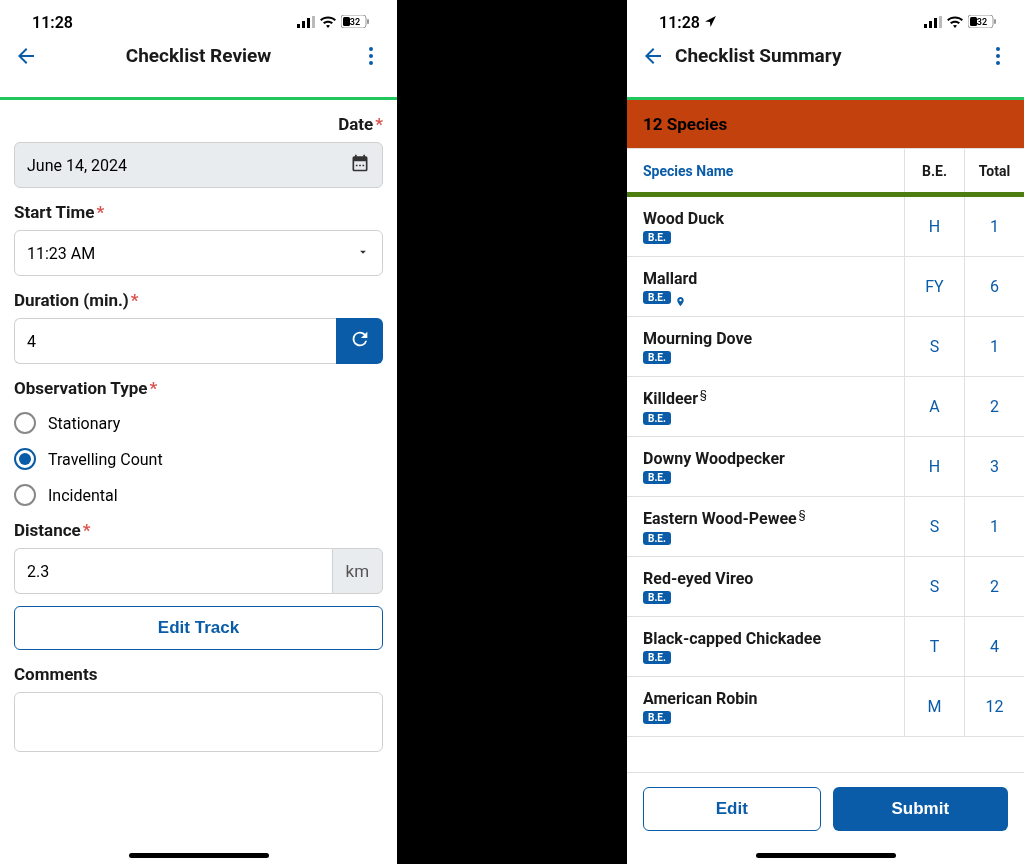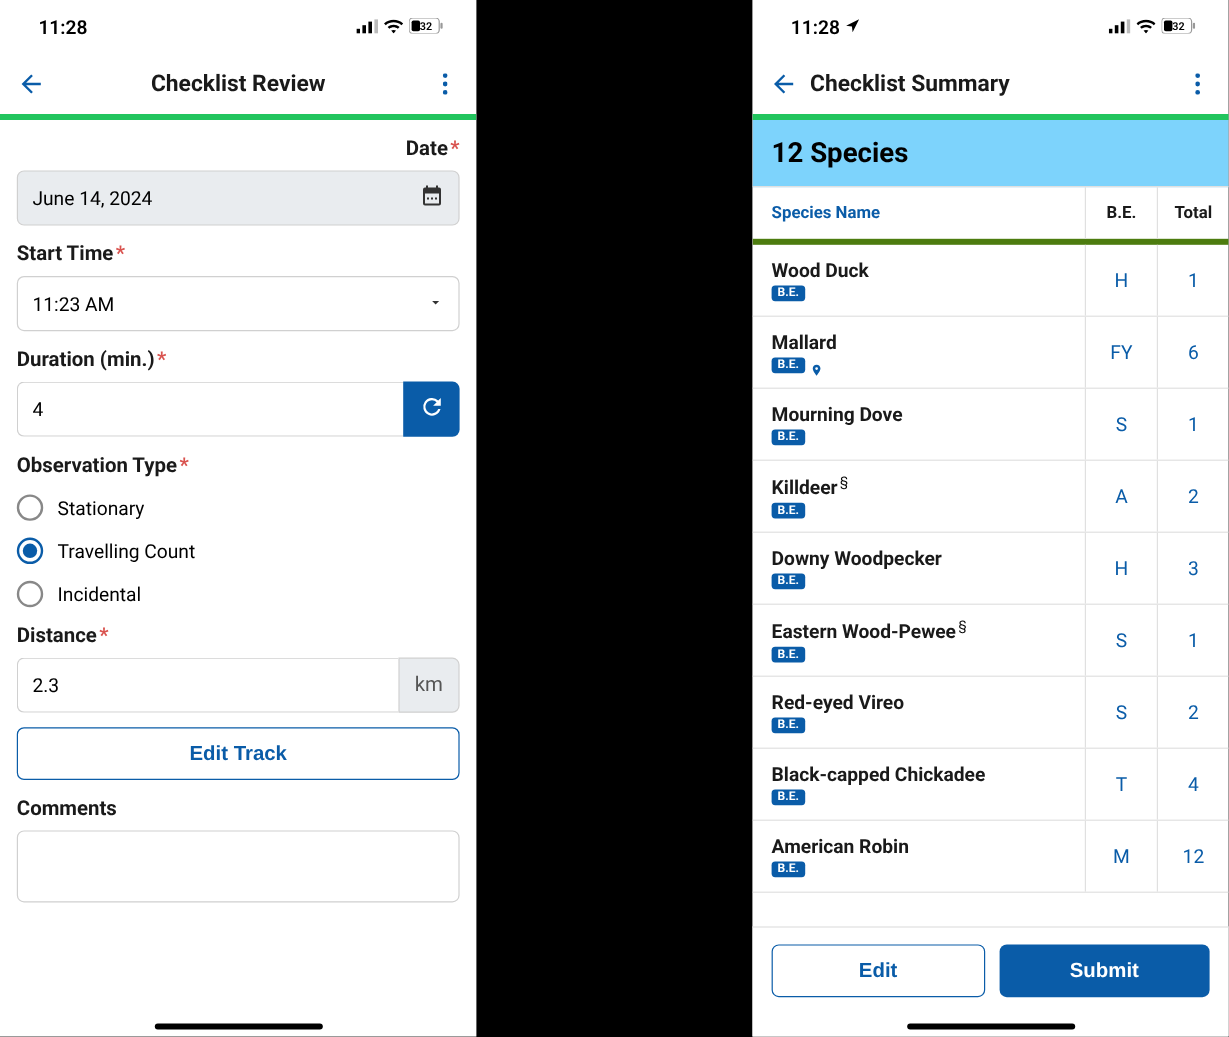--- a/index.html
+++ b/index.html
@@ -27,23 +27,22 @@
       justify-content: space-between;
       align-items: center;
       padding: 0 28px 0 32px;
       font-size: 16px;
       font-weight: 600;
     }
     .status-right { display: flex; align-items: center; gap: 5px; }
     .app-bar {
       height: 56px;
       display: flex;
-      align-items: center;
       padding: 0 14px;
-      border-bottom: 5px solid #22c55e;
+      border-bottom: 3px solid #22c55e;
       position: relative;
     }
     .app-bar .back { width: 24px; height: 24px; color: #0a5ca8; cursor: pointer; }
     .app-bar .title-c { flex: 1; text-align: center; font-size: 19px; font-weight: 700; color: #1a1a1a; }
     .app-bar .title-l { flex: 1; font-size: 19px; font-weight: 700; color: #1a1a1a; margin-left: 10px; }
     .app-bar .menu { width: 24px; height: 24px; color: #0a5ca8; cursor:pointer; display:flex;align-items:center;justify-content:center; }
     .content { flex: 1; overflow-y: auto; }
     .form { padding: 14px; }
     .label { font-size: 17px; font-weight: 700; color: #1a1a1a; margin-top: 14px; margin-bottom: 8px; }
     .req { color: #d9534f; margin-left: 2px; }
@@ -80,21 +79,21 @@
       display:flex; align-items:center; justify-content:center; cursor:pointer;
     }
     .comments-box {
       width: 100%; height: 60px; border: 1px solid #d0d0d0; border-radius: 6px; background: #fff;
     }
     .home-ind {
       position:absolute; bottom:6px; left:50%; transform:translateX(-50%);
       width:140px; height:5px; background:#000; border-radius:3px;
     }
     .section-head {
-      background:#7dd3fc; padding:14px 16px; font-size:23px; font-weight:700;
+      background:#c2410c; padding:14px 16px; font-size:17px; font-weight:700;
       border-bottom:1px solid #e0e0e0;
     }
     .table-head {
       display:flex; align-items:center; height:48px; border-bottom:5px solid #4d7c0f;
       font-size:14px; font-weight:700; color:#0a5ca8;
     }
     .col-name { flex:1; padding-left:16px; }
     .col-be { width:60px; text-align:center; border-left:1px solid #e0e0e0; height:100%; display:flex;align-items:center;justify-content:center;}
     .col-tot { width:60px; text-align:center; border-left:1px solid #e0e0e0; height:100%; display:flex;align-items:center;justify-content:center;}
     .col-be.h, .col-tot.h { color:#1a1a1a; }

